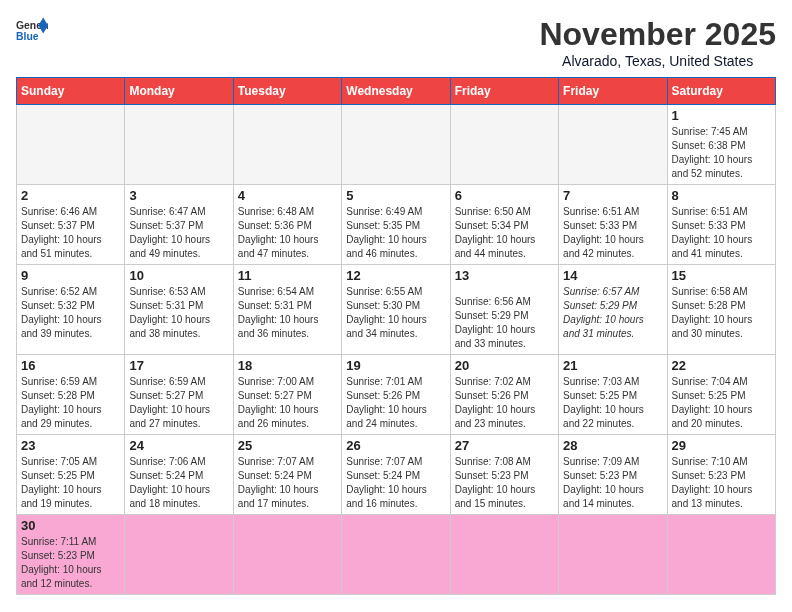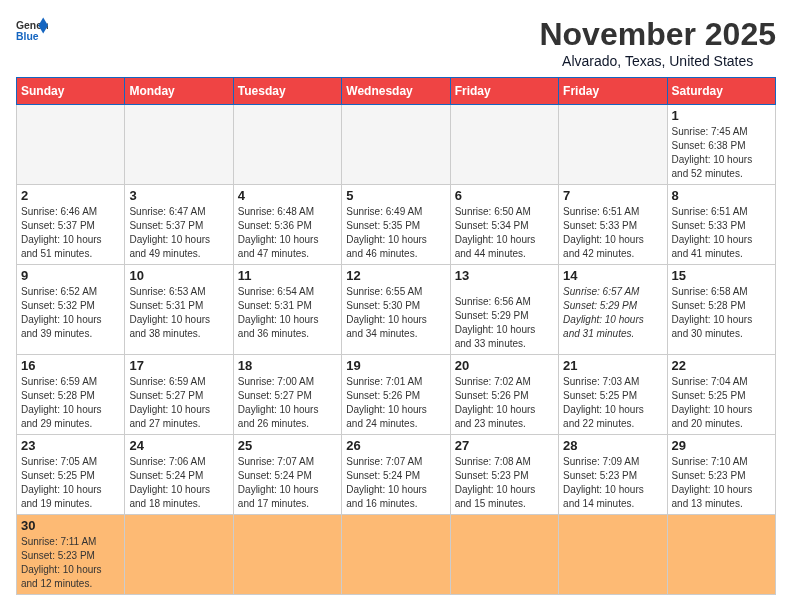--- a/index.html
+++ b/index.html
@@ -57,21 +57,21 @@
       padding: 3px 4px;
       font-size: 10px;
       color: #333;
       height: 80px;
       background: #fff;
     }
     td.empty {
       background: #f5f5f5;
     }
     td.last-row {
-      background: #fdba74;
+      background: #f9a8d4;
       height: 70px;
     }
     .day-number {
       font-size: 13px;
       font-weight: bold;
       color: #222;
       display: block;
       margin-bottom: 2px;
     }
     .day-info {

